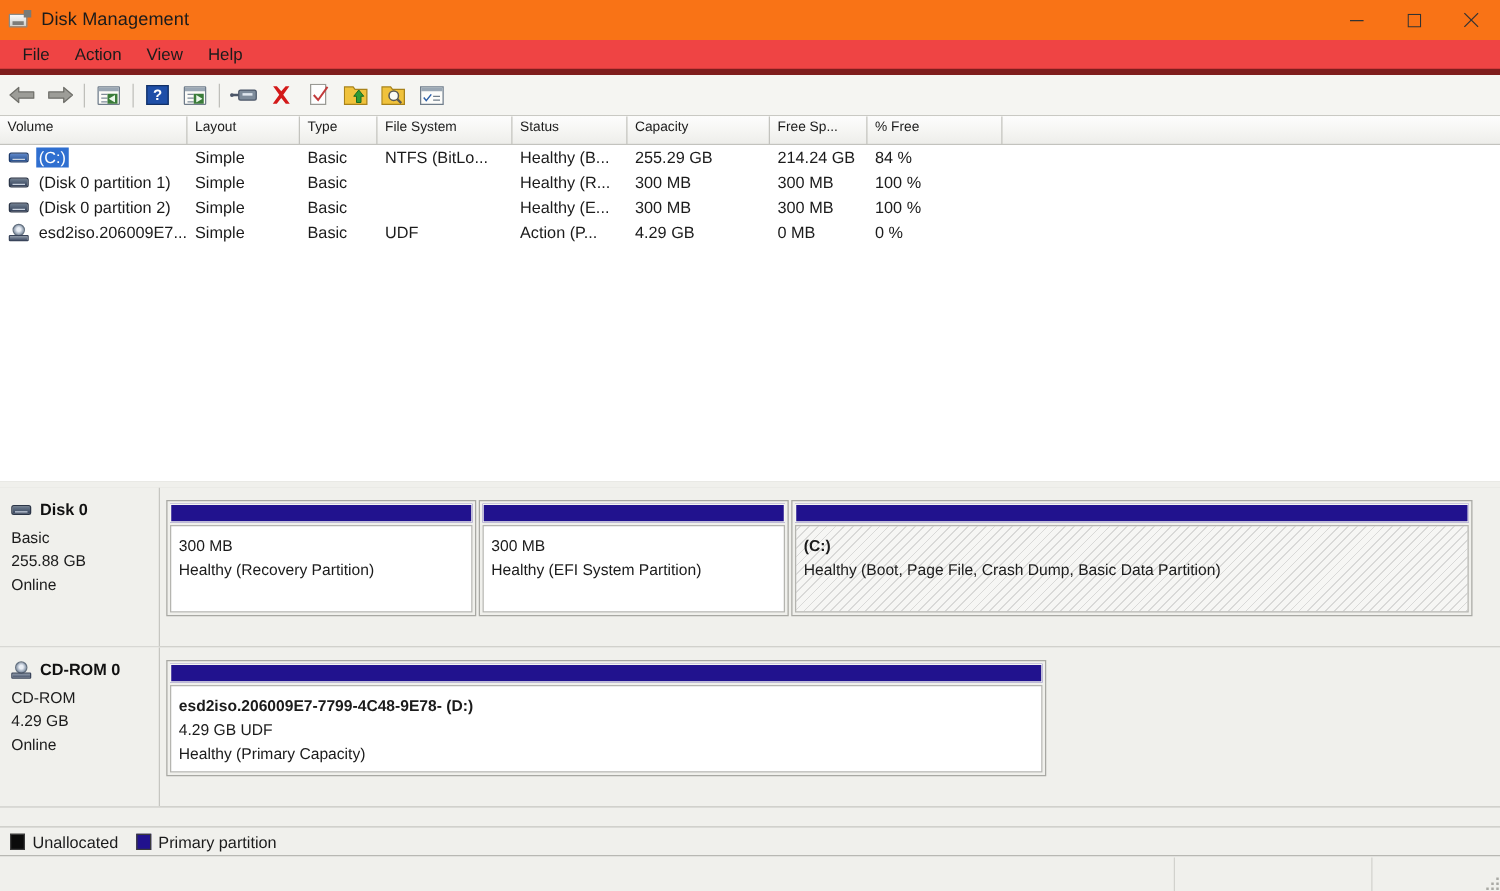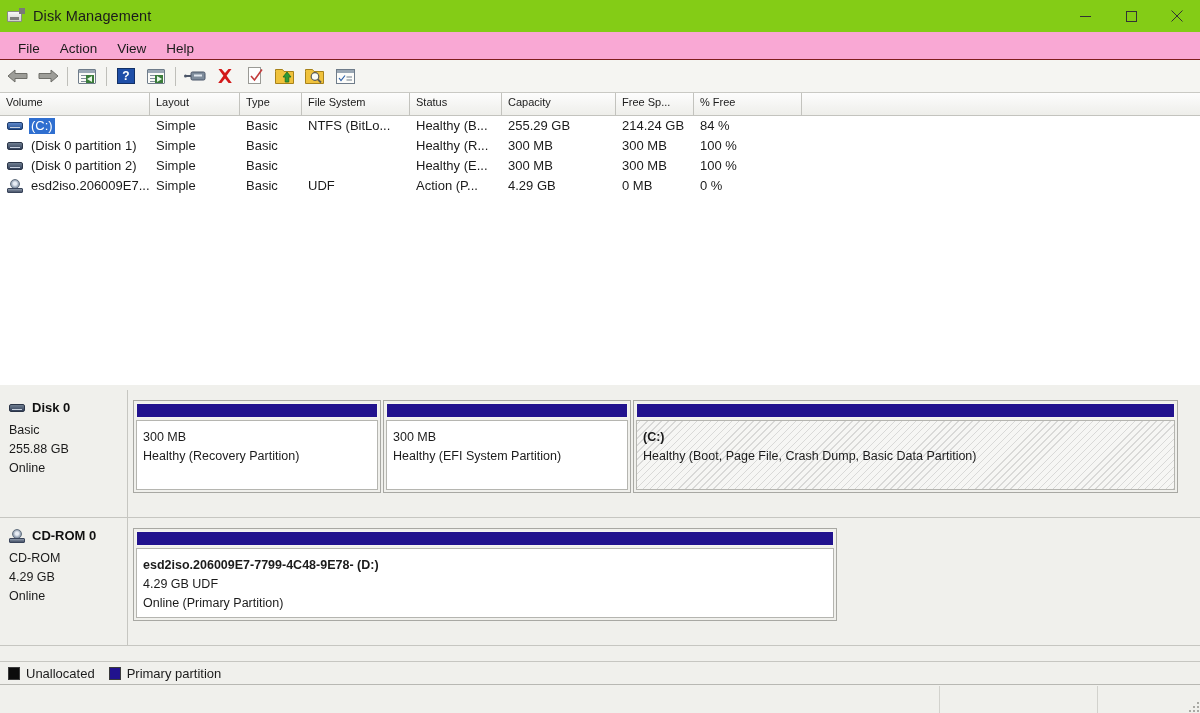--- a/index.html
+++ b/index.html
@@ -19,21 +19,21 @@
     height: 713px;
     background: #f0f0ec;
   }
 
   
   .titlebar {
     position: absolute;
     top: 0; left: 0;
     width: 1200px;
     height: 32px;
-    background: #84cc16;
+    background: #f97316;
     display: flex;
     align-items: center;
     border-bottom: 1px solid #e3e6e8;
   }
   .title-icon {
     width: 18px; height: 16px;
     margin-left: 7px;
     position: relative;
     flex: 0 0 auto;
   }
@@ -78,24 +78,24 @@
     justify-content: center;
   }
   .win-btn svg { display: block; }
 
   
   .menubar {
     position: absolute;
     top: 32px; left: 0;
     width: 1200px;
     height: 28px;
-    background: #f9a8d4;
-    border-bottom: 1px solid #7f1d1d;
-    display: flex;
-    align-items: flex-end;
+    background: #ef4444;
+    border-bottom: 5px solid #7f1d1d;
+    display: flex;
+    align-items: center;
     padding-left: 9px;
     box-sizing: border-box;
   }
   .menu-item {
     font-size: 13.5px;
     color: #1b1b1b;
     padding: 3px 9px;
     margin-right: 2px;
     border-radius: 2px;
     cursor: default;
@@ -688,21 +688,21 @@
         <div class="disk-meta">CD-ROM</div>
         <div class="disk-meta">4.29 GB</div>
         <div class="disk-meta">Online</div>
       </div>
       <div class="disk-bars">
         <div class="part" style="width:704px">
           <div class="capbar"></div>
           <div class="body">
             <div class="ln b">esd2iso.206009E7-7799-4C48-9E78-  (D:)</div>
             <div class="ln">4.29 GB UDF</div>
-            <div class="ln">Online (Primary Partition)</div>
+            <div class="ln">Healthy (Primary Capacity)</div>
           </div>
         </div>
       </div>
     </div>
   </div>
 
   <div class="legend">
     <div class="leg-item">
       <span class="leg-sw" id="sw0" style="background: rgb(11, 11, 11);"></span>
       <span>Unallocated</span>

